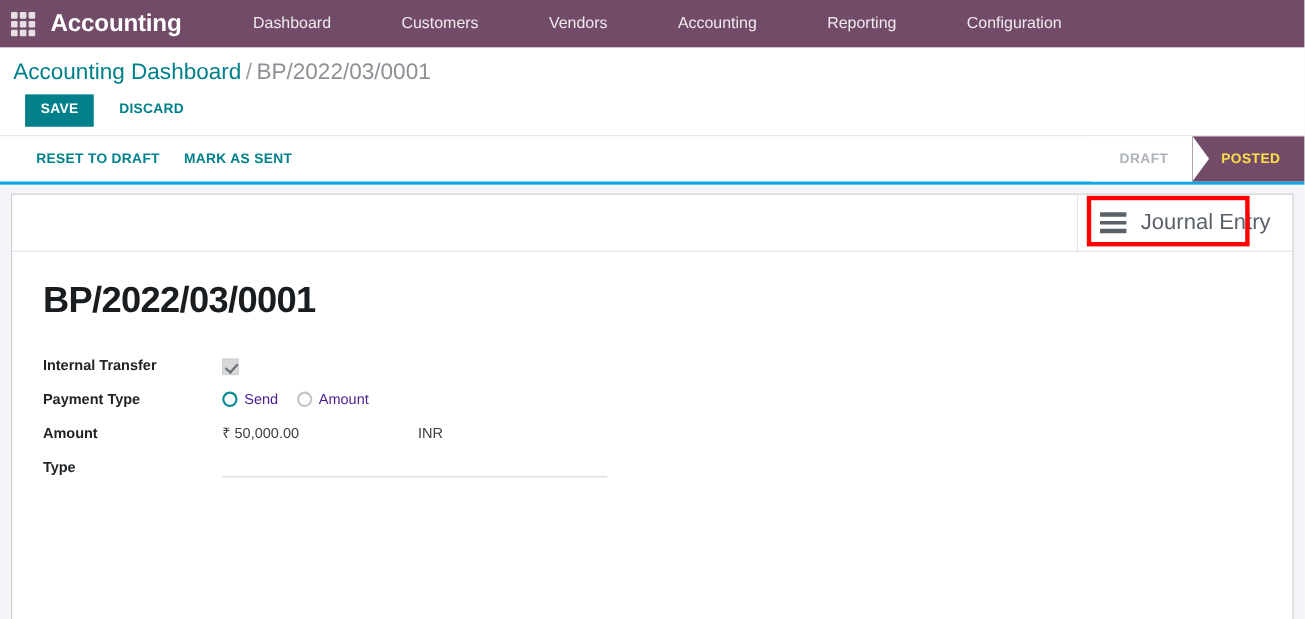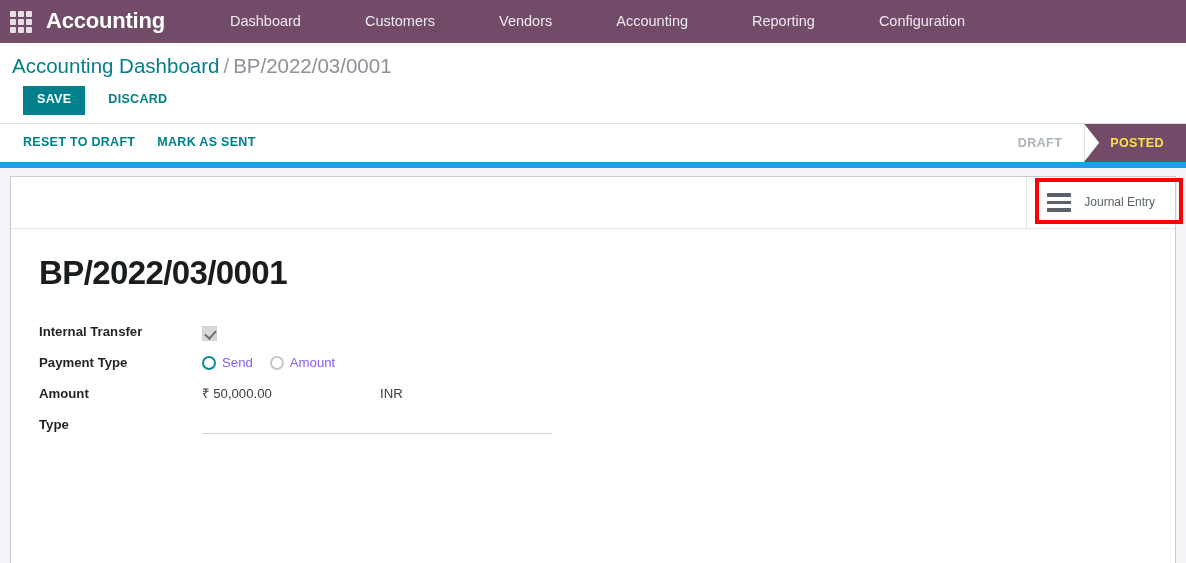--- a/index.html
+++ b/index.html
@@ -125,26 +125,26 @@
     padding: 6px 14px 7px 14px;
     margin-left: 8px;
     cursor: pointer;
     font-family: inherit;
     line-height: 1.1;
   }
 
   
   .statusbar-row {
     background: #ffffff;
-    border-bottom: 6px solid #0ea5e9;
+    border-bottom: 3px solid #0ea5e9;
     height: 44px;
     display: flex;
     align-items: stretch;
     justify-content: space-between;
-    padding-left: 12px;
+    padding-left: 22px;
   }
   .sb-actions {
     display: flex;
     align-items: center;
   }
   .sb-btn {
     background: transparent;
     border: none;
     color: #00808a;
     font-size: 12.5px;
@@ -236,21 +236,21 @@
   }
   .hamburger i {
     display: block;
     height: 3.5px;
     width: 100%;
     background: #5a6169;
     border-radius: 0.5px;
   }
   .smart-btn-label {
     color: #5a6169;
-    font-size: 12px;
+    font-size: 20px;
     white-space: nowrap;
     text-align: right;
   }
   .redbox {
     position: absolute;
     left: 9px;
     top: 1px;
     width: 148px;
     height: 46px;
     border: 4px solid #ff0000;
@@ -347,21 +347,21 @@
     width: 14px;
     height: 14px;
     border-radius: 50%;
     background: #ffffff;
     display: inline-block;
   }
   .radio-dot.on { border: 2.5px solid #0d8b93; }
   .radio-dot.off { border: 2.5px solid #c3c6ca; }
   .radio-text {
     font-size: 13.2px;
-    color: #8b5cf6;
+    color: #4c1d95;
   }
 
   .amount-line {
     display: flex;
     align-items: baseline;
   }
   .amount-val {
     width: 178px;
     flex: 0 0 178px;
     white-space: nowrap;

